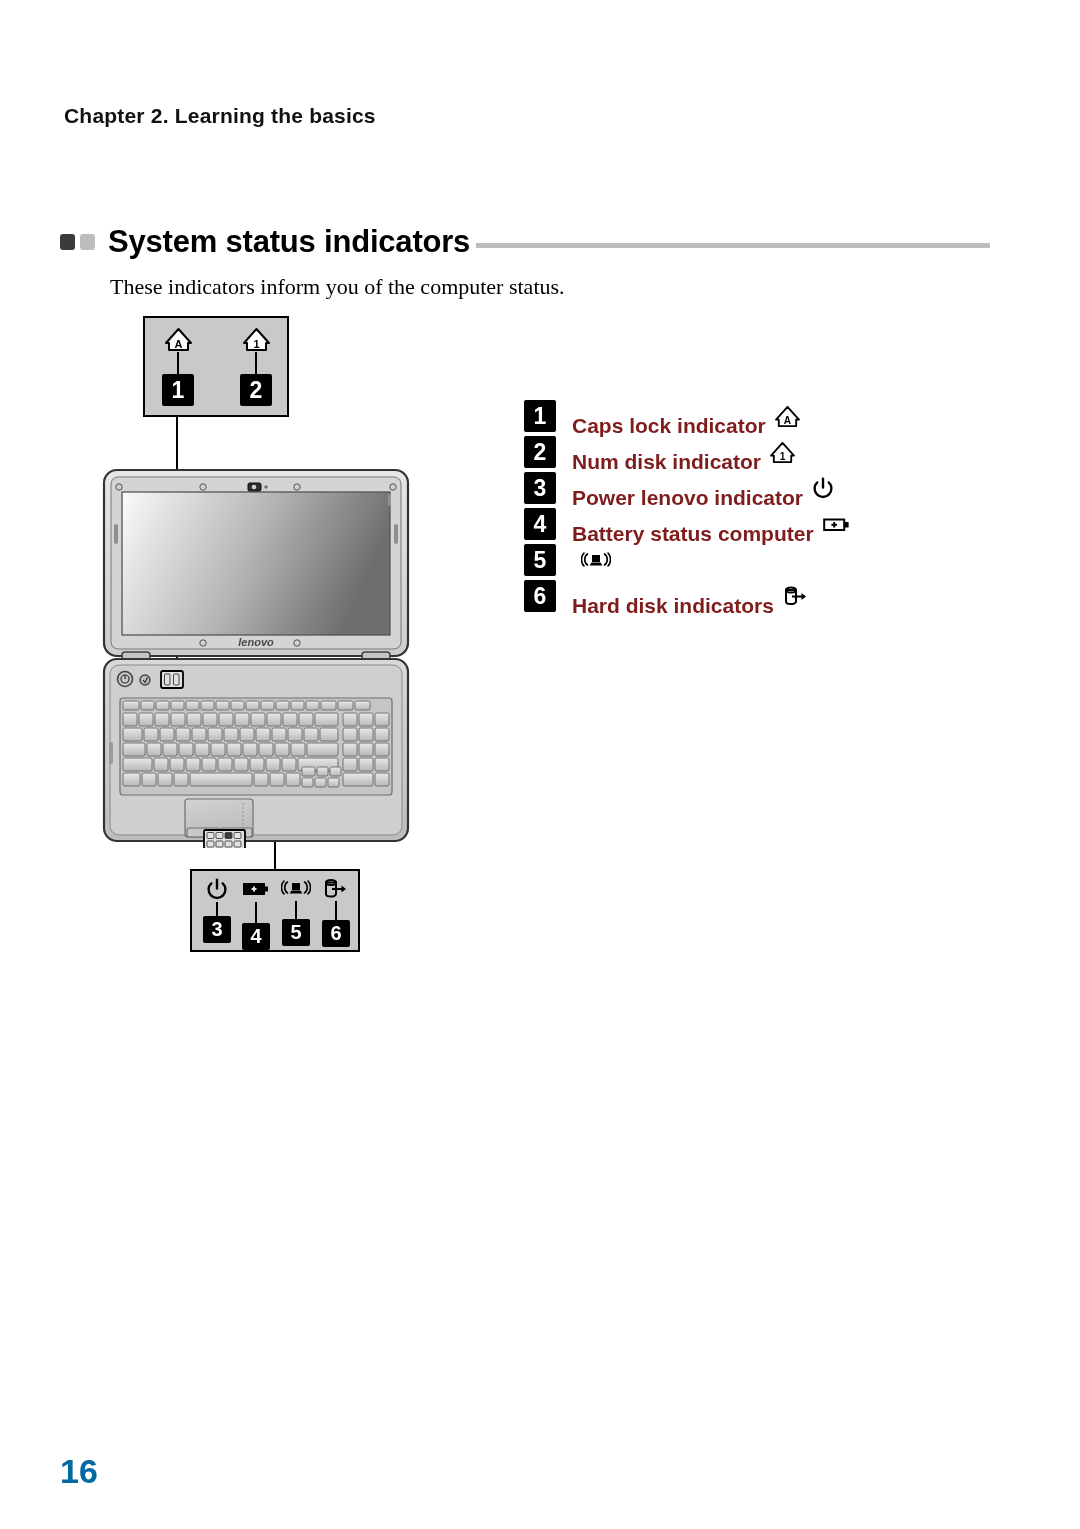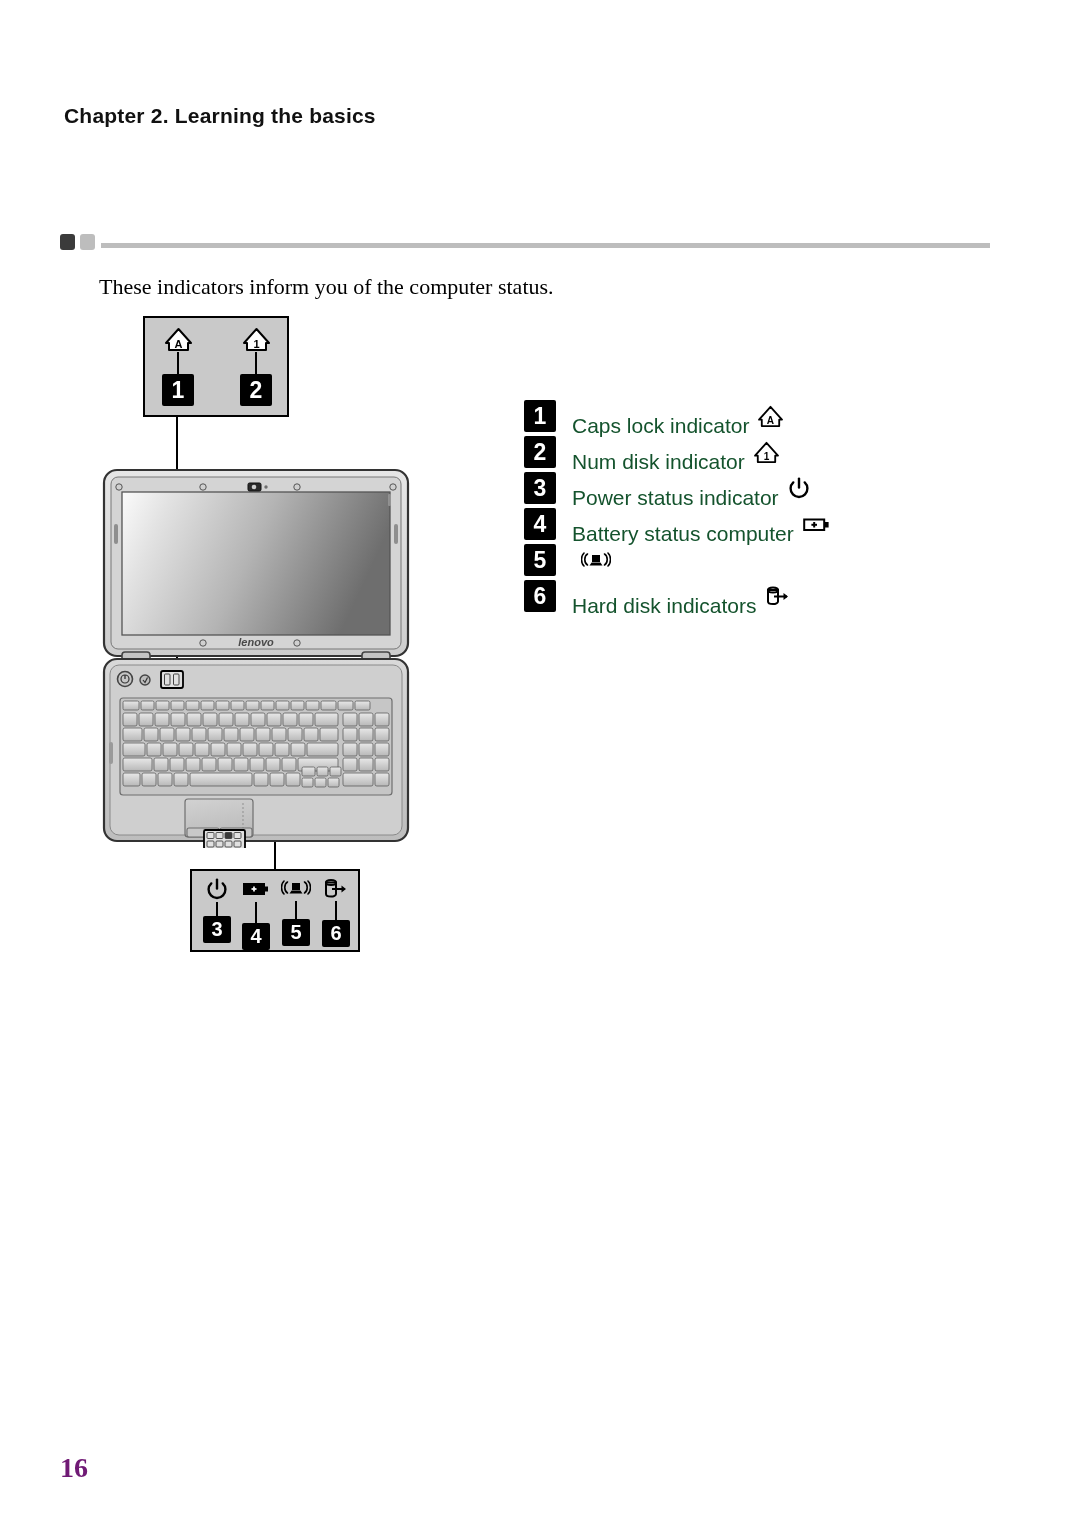--- a/index.html
+++ b/index.html
@@ -58,21 +58,21 @@
   .title-rule {
     flex: 1 1 auto;
     height: 5px;
     background: #bdbdbd;
     margin-left: 6px;
     margin-top: 6px;
   }
 
   .intro-text {
     position: absolute;
-    left: 99px;
+    left: 110px;
     top: 274px;
     font-family: "Liberation Serif", serif;
     font-size: 22px;
     color: #000;
   }
 
   
   .callout {
     position: absolute;
     background: #c9c9c9;
@@ -156,52 +156,53 @@
     display: flex;
     align-items: center;
     height: 36px;
   }
   .legend-item .badge {
     flex: 0 0 auto;
     margin-right: 16px;
   }
   .legend-label {
     font-size: 21px;
-    font-weight: normal;
-    color: #14532d;
+    font-weight: bold;
+    color: #7f1d1d;
     white-space: nowrap;
     margin-top: 20px;
   }
   .legend-icon {
     margin-left: 9px;
     display: inline-flex;
     align-items: center;
     justify-content: center;
     height: 26px;
   }
 
   
   .page-number {
     position: absolute;
     left: 60px;
     top: 1452px;
-    font-family: Liberation Serif, serif;
-    font-size: 28px;
+    font-family: Liberation Sans, sans-serif;
+    font-size: 34px;
     font-weight: bold;
-    color: #701a75;
+    color: #0369a1;
   }
 </style>
 </head>
 <body>
 
 <div class="chapter-header">Chapter 2. Learning the basics</div>
 
 <div class="section-title-row">
   <span class="bullet-sq dark"></span>
   <span class="bullet-sq light"></span>
+  <span class="section-title-text">System status indicators</span>
   <span class="title-rule"></span>
 </div>
 
 <div class="intro-text">These indicators inform you of the computer status.</div>
 
 <div class="leader" style="left:176px; top:417px; height:262px;"></div>
 <div class="leader" style="left:274px; top:834px; height:35px;"></div>
 
 <div class="callout" id="callout-top">
   <div class="cell" style="left:11px; top:8px;">
@@ -500,21 +501,21 @@
     <span class="legend-icon">
       <svg width="25" height="22" viewBox="0 0 27 24">
         <path d="M4 23 L4 16 L1 16 L13.5 2 L26 16 L23 16 L23 23 Z" fill="#ffffff" stroke="#000000" stroke-width="2" stroke-linejoin="round"></path>
         <text x="13.5" y="21" font-family="Liberation Sans, sans-serif" font-size="11" font-weight="bold" text-anchor="middle" fill="#000">1</text>
       </svg>
     </span>
   </div>
 
   <div class="legend-item">
     <span class="badge badge-box">3</span>
-    <span class="legend-label">Power status indicator</span>
+    <span class="legend-label">Power lenovo indicator</span>
     <span class="legend-icon">
       <svg width="22" height="23" viewBox="0 0 22 23">
         <path d="M5.3 5.4 A8.4 8.4 0 1 0 16.7 5.4" fill="none" stroke="#000" stroke-width="2.4" stroke-linecap="round"></path>
         <line x1="11" y1="1.6" x2="11" y2="10.5" stroke="#000" stroke-width="2.4" stroke-linecap="round"></line>
       </svg>
     </span>
   </div>
 
   <div class="legend-item">
     <span class="badge badge-box">4</span>

